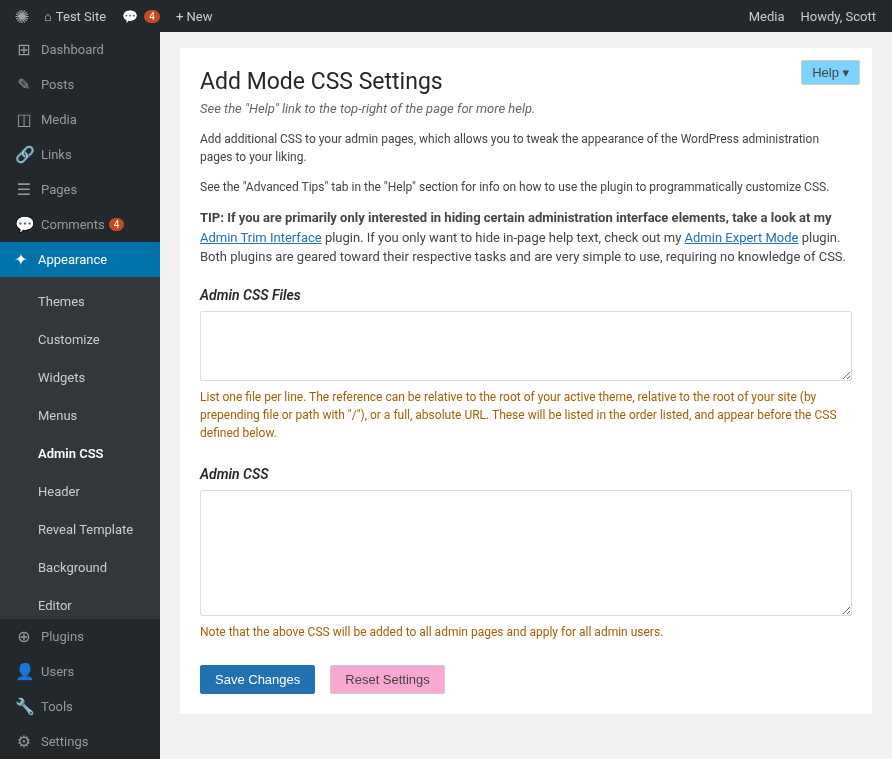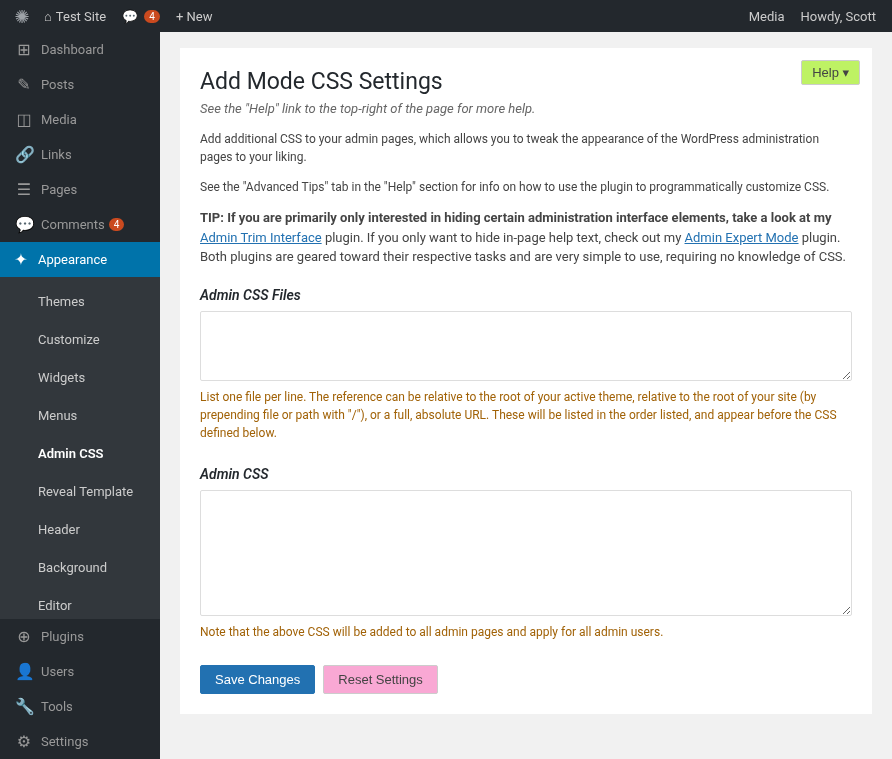--- a/index.html
+++ b/index.html
@@ -102,42 +102,42 @@
 
     .tip-text {
       font-size: 13px; color: #444; line-height: 1.5; margin-bottom: 20px;
     }
     .tip-text strong { color: #444; }
     .tip-text a { color: #2271b1; text-decoration: underline; }
 
     
     .help-btn {
       position: absolute; top: 12px; right: 12px;
-      background: #bef264; border: 1px solid #ccc;
+      background: #7dd3fc; border: 1px solid #ccc;
       padding: 4px 10px; cursor: pointer; font-size: 13px; color: #444;
       border-radius: 2px;
     }
 
     
     .form-section { margin-bottom: 24px; }
     .form-section label {
       display: block; font-size: 14px; font-weight: 600; color: #23282d; margin-bottom: 8px; font-style: italic;
     }
     .form-section textarea {
       width: 100%; border: 1px solid #ddd; border-radius: 2px;
       padding: 6px; font-family: monospace; font-size: 12px;
       resize: vertical; color: #444;
       background: #fff;
     }
     .field-note {
       font-size: 12px; color: #a16207; margin-top: 4px; line-height: 1.5;
     }
 
     
-    .submit-row { display: flex; align-items: flex-start; gap: 8px; }
+    .submit-row { display: flex; align-items: flex-start; gap: 15px; }
     .btn-primary {
       background: #2271b1; border: 1px solid #2271b1; color: #fff;
       padding: 6px 14px; cursor: pointer; font-size: 13px; border-radius: 2px;
     }
     .btn-secondary {
       background: #f9a8d4; border: 1px solid #ccc; color: #444;
       padding: 6px 14px; cursor: pointer; font-size: 13px; border-radius: 2px;
     }
 
     
@@ -217,24 +217,24 @@
       <div class="submenu-item">
         <span>Widgets</span>
       </div>
       <div class="submenu-item">
         <span>Menus</span>
       </div>
       <div class="submenu-item active">
         <span>Admin CSS</span>
       </div>
       <div class="submenu-item">
+        <span>Header</span>
+      </div>
+      <div class="submenu-item">
         <span>Reveal Template</span>
-      </div>
-      <div class="submenu-item">
-        <span>Header</span>
       </div>
       <div class="submenu-item">
         <span>Background</span>
       </div>
       <div class="submenu-item">
         <span>Editor</span>
       </div>
     </div>
 
     <div class="menu-item">

